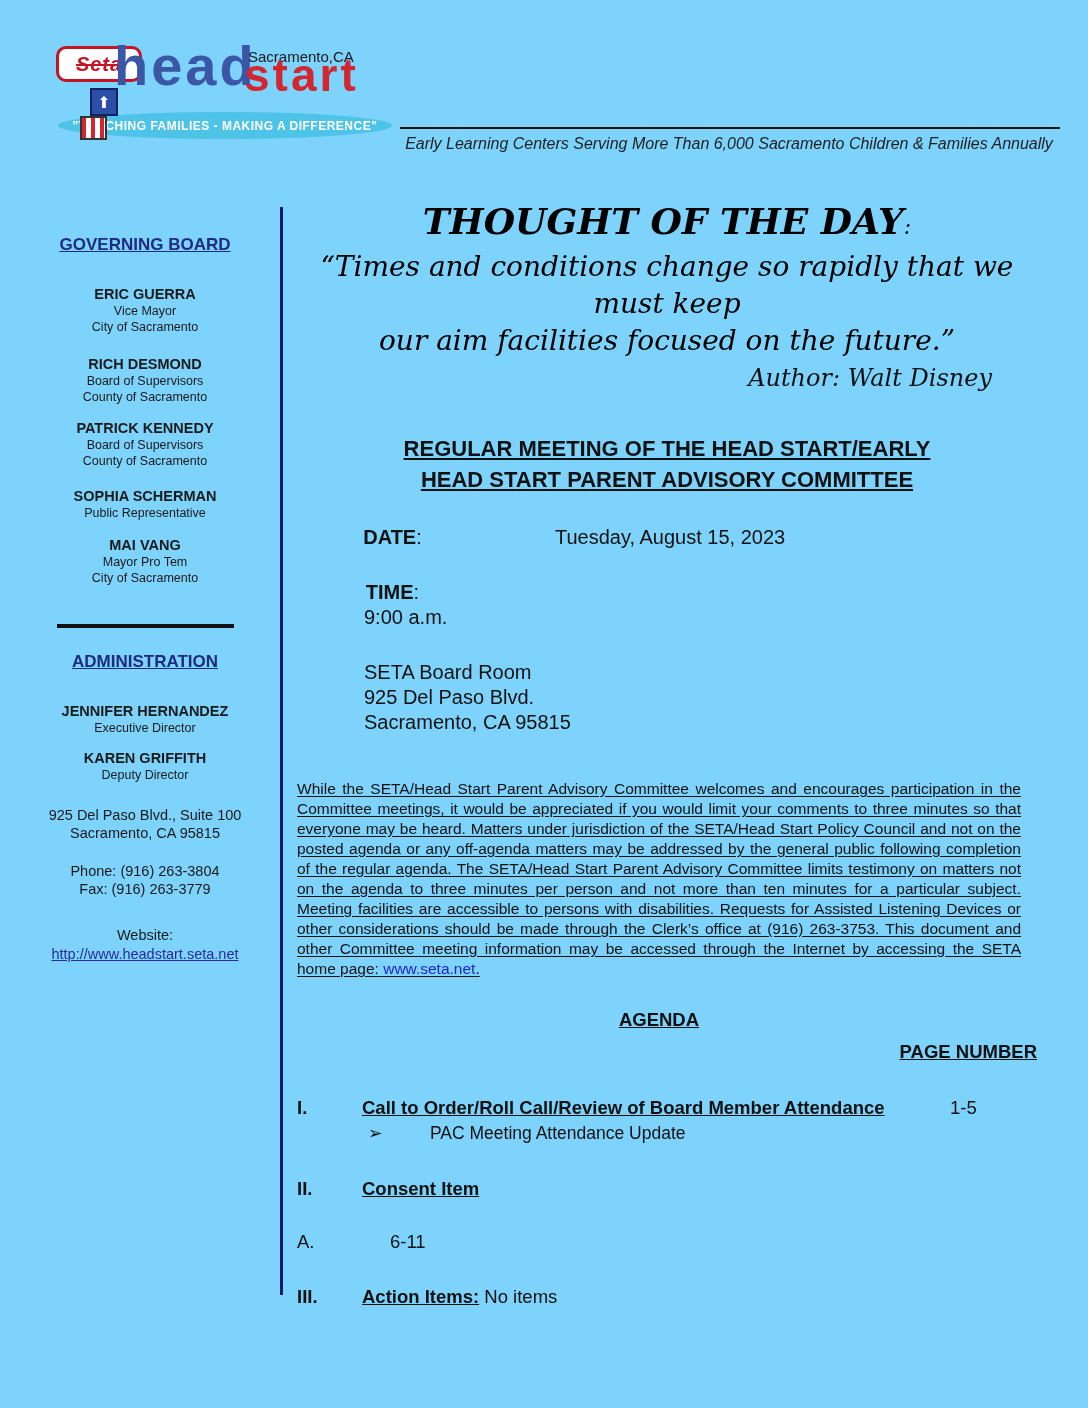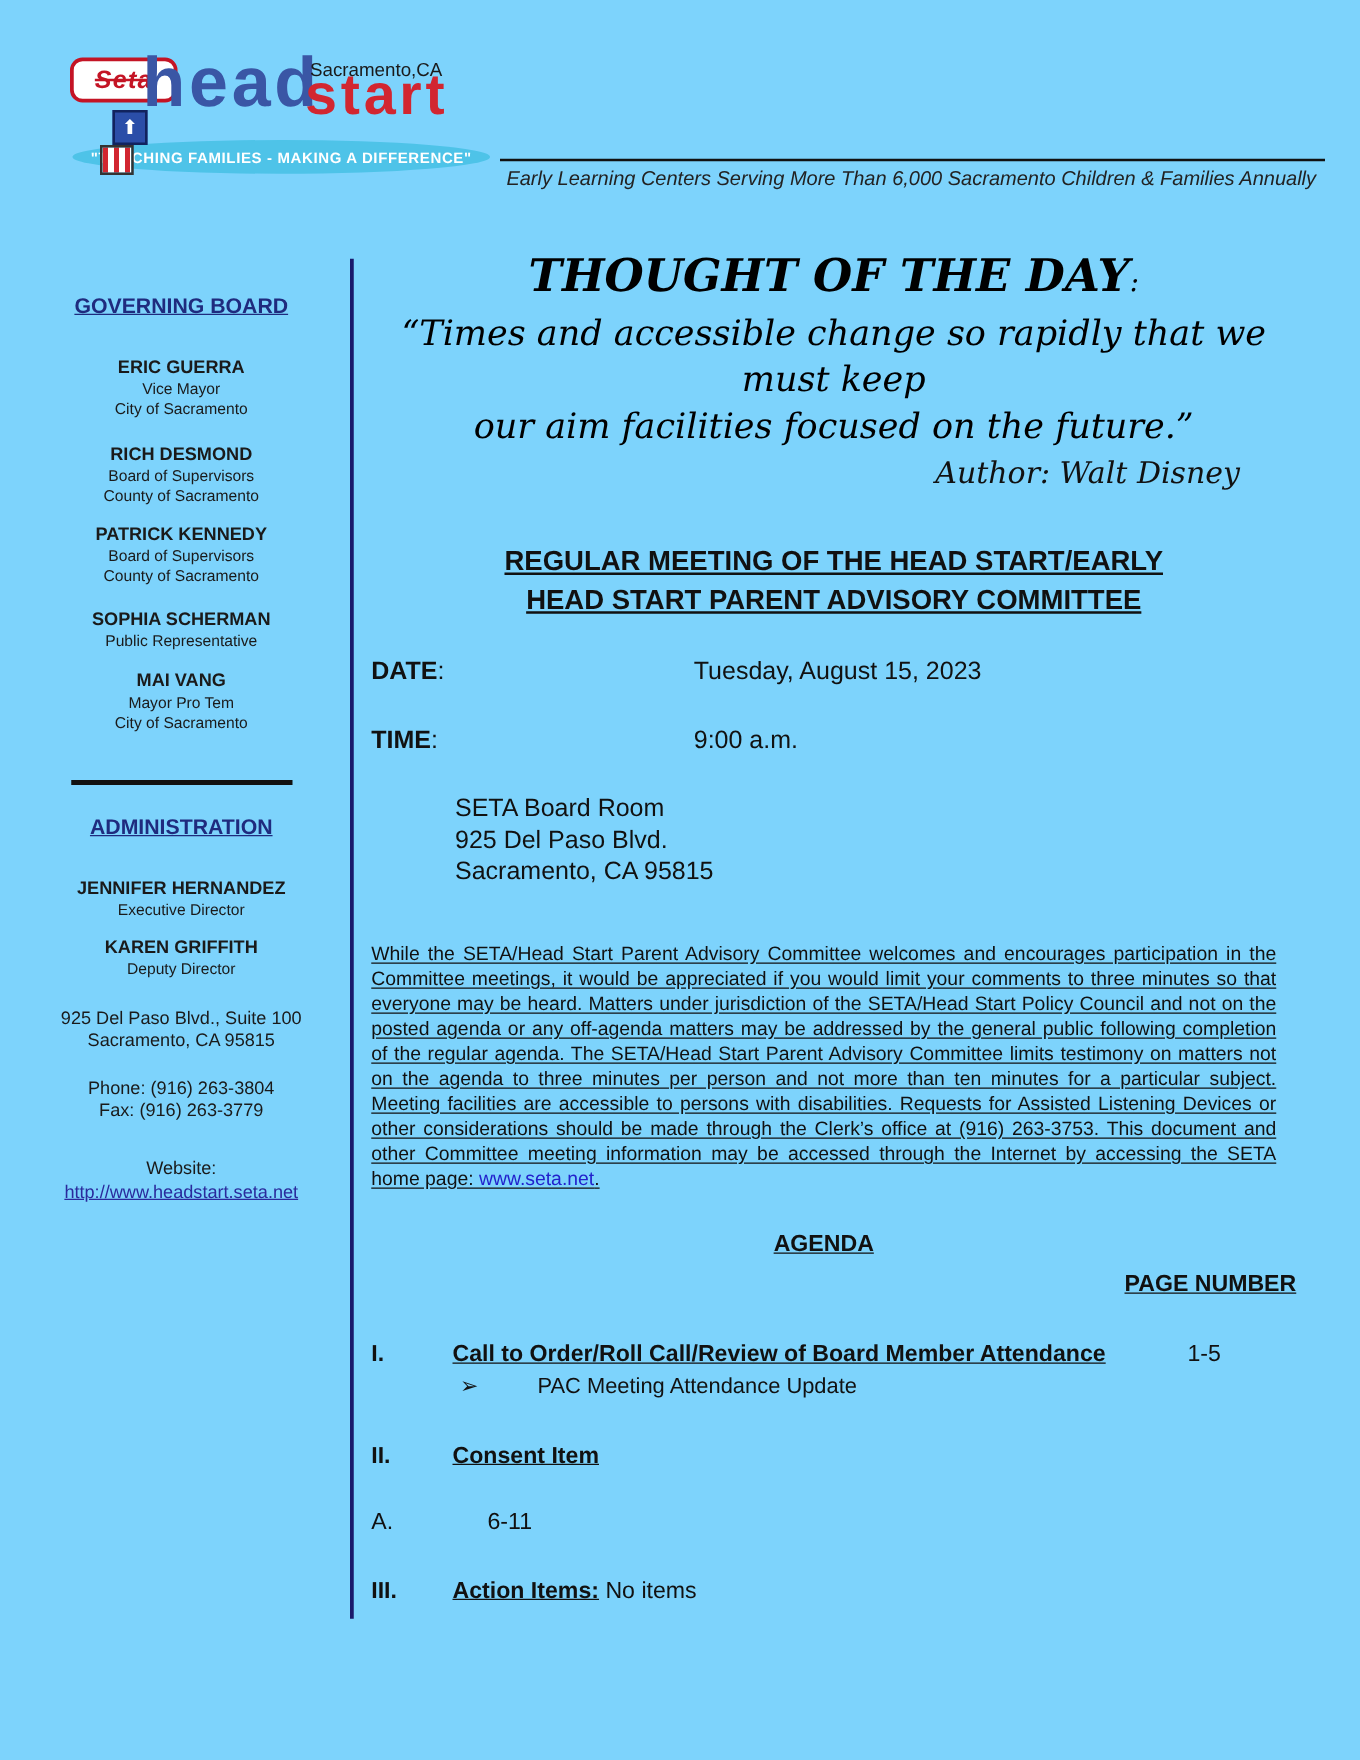--- a/index.html
+++ b/index.html
@@ -62,22 +62,22 @@
   .quote { text-align:center; font-family:"DejaVu Serif", serif; font-style:italic;
            font-size:28px; line-height:37px; color:#000; }
   .author { text-align:right; padding-right:45px; font-family:"DejaVu Serif", serif;
             font-style:italic; font-size:24px; line-height:30px; margin-top:4px; }
 
   .meeting-title { margin-top:40px; text-align:center; font-weight:bold; font-size:22px; line-height:31px; }
   .meeting-title span { text-decoration:underline; }
 
   .details { margin-top:30px; }
   .detail-row { display:flex; margin-bottom:0; font-size:20px; line-height:25px; }
-  .detail-row + .detail-row { margin-top:30px; }
-  .detail-label { width:191px; text-align:left; white-space:nowrap; }
+  .detail-row + .detail-row { margin-top:30px;flex-direction:column; }
+  .detail-label { width:191px; text-align:center; white-space:nowrap; }
   .detail-label b { font-weight:bold; }
   .detail-values { margin-left:67px; }
 
   .notice { margin-top:44px; width:724px; font-size:15.5px; line-height:20px;
             text-align:justify; text-decoration:underline; text-underline-offset:2px; }
   .notice .seta-link { color:#2222cc; cursor:pointer; }
 
   .agenda-heading { margin-top:30px; width:724px; text-align:center;
                     font-weight:bold; font-size:18.5px; text-decoration:underline; }
   .page-number-heading { margin-top:10px; text-align:right; font-weight:bold; font-size:18.5px;
@@ -172,21 +172,21 @@
     <div class="side-web-url">http://www.headstart.seta.net</div>
   </div>
 
   <div class="divider-v"></div>
 
   <div class="main">
 
     <div class="thought-title">
       <span>THOUGHT OF THE DAY</span><span class="colon">:</span>
     </div>
-    <div class="quote">“Times and accessible change so rapidly that we must keep</div>
+    <div class="quote">“Times and conditions change so rapidly that we must keep</div>
     <div class="quote">our aim facilities focused on the future.”</div>
     <div class="author">Author: Walt Disney</div>
 
     <div class="meeting-title">
       <div><span>REGULAR MEETING OF THE HEAD START/EARLY</span></div>
       <div><span>HEAD START PARENT ADVISORY COMMITTEE</span></div>
     </div>
 
     <div class="details">
       <div class="detail-row">

